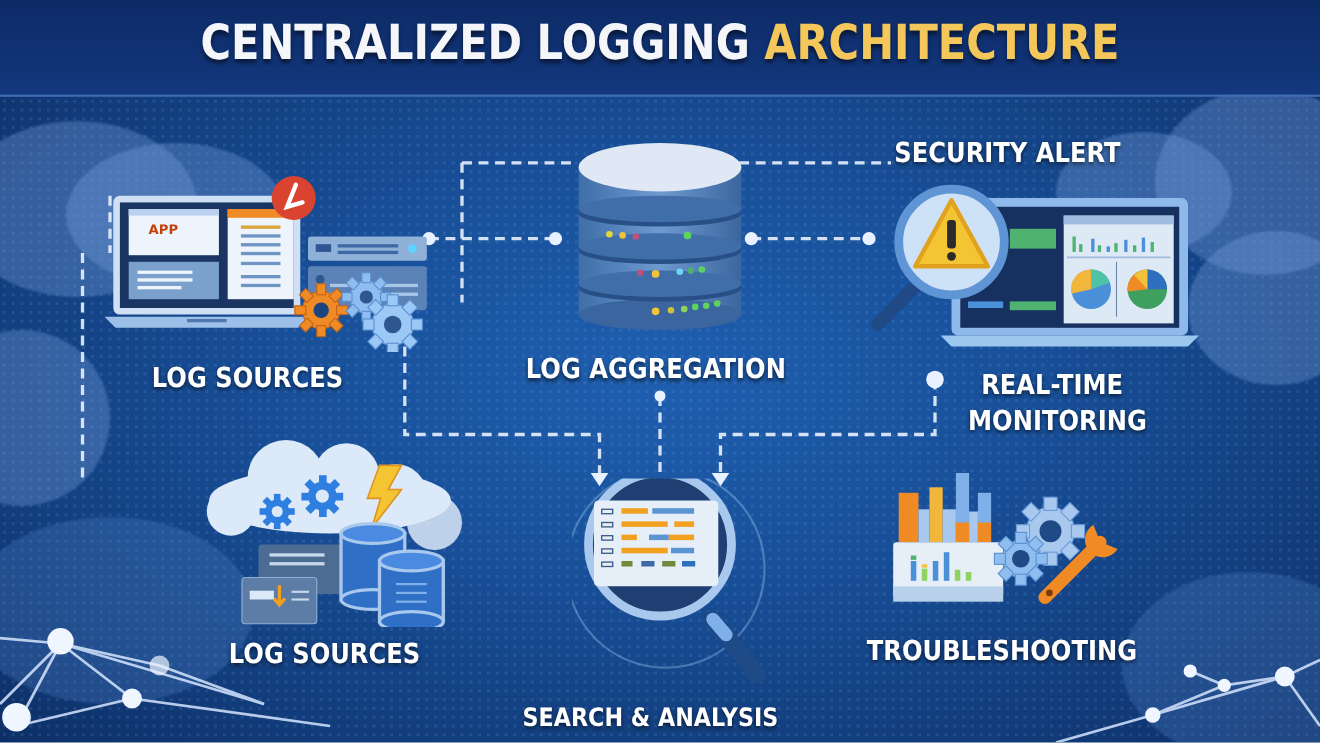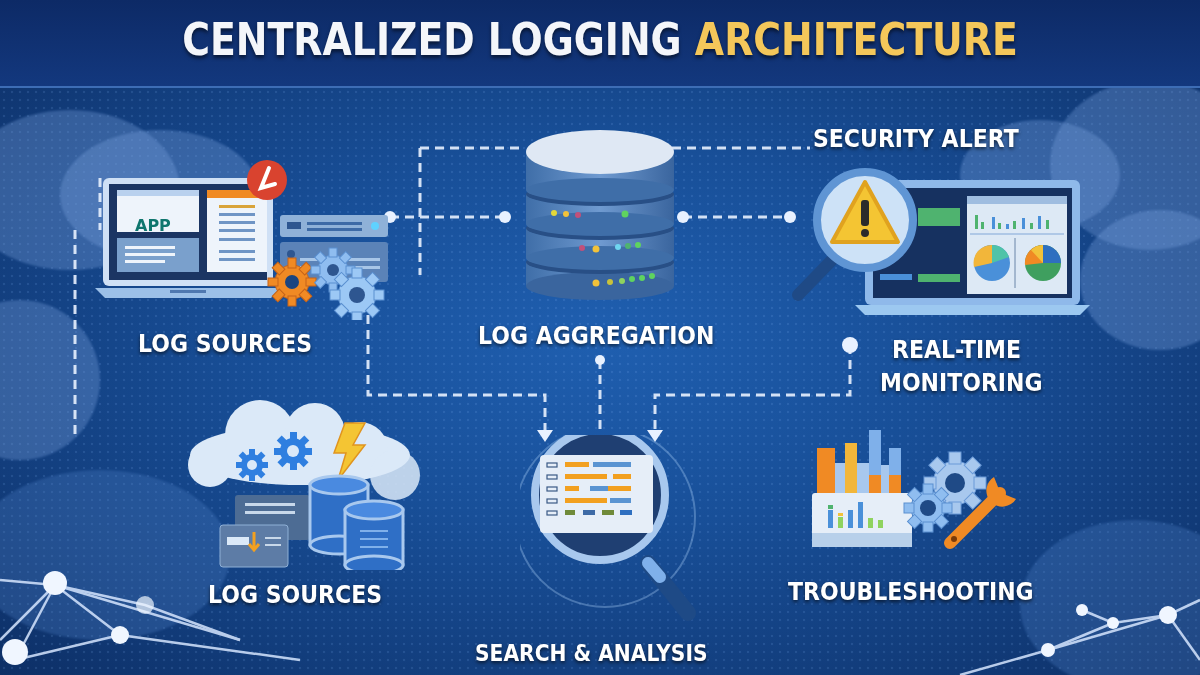--- a/index.html
+++ b/index.html
@@ -179,21 +179,21 @@
       <rect x="-5" y="-27" width="10" height="10" transform="rotate(45)"></rect>
         <rect x="-5" y="17" width="10" height="10" transform="rotate(45)"></rect>
       <rect x="-27" y="-5" width="10" height="10" transform="rotate(45)"></rect>
         <rect x="17" y="-5" width="10" height="10" transform="rotate(45)"></rect>
       <circle r="8" fill="#2e5690" stroke="none"></circle>
     </g>
 
     <circle cx="172" cy="20" r="20" fill="#d9432f"></circle>
     <path d="M174,8 L166,28 L180,24" stroke="#ffffff" stroke-width="4" fill="none" stroke-linecap="round"></path>
   </svg>
-  <div style="position:absolute;left:40px;top:56px;color:#0f766e;font-weight:bold;font-size:16px;">APP</div>
+  <div style="position:absolute;left:40px;top:42px;color:#c2410c;font-weight:bold;font-size:12px;">APP</div>
 </div>
 <div class="label" style="left:138px;top:329px;">LOG SOURCES</div>
 
 <div class="node" style="left:520px;top:128px;width:160px;height:175px;">
   <svg width="160" height="175">
     <defs>
       <linearGradient id="dbg" x1="0" x2="1">
         <stop offset="0" stop-color="#3f6ea8"></stop>
         <stop offset="0.5" stop-color="#6f9ad0"></stop>
         <stop offset="1" stop-color="#3a659e"></stop>

